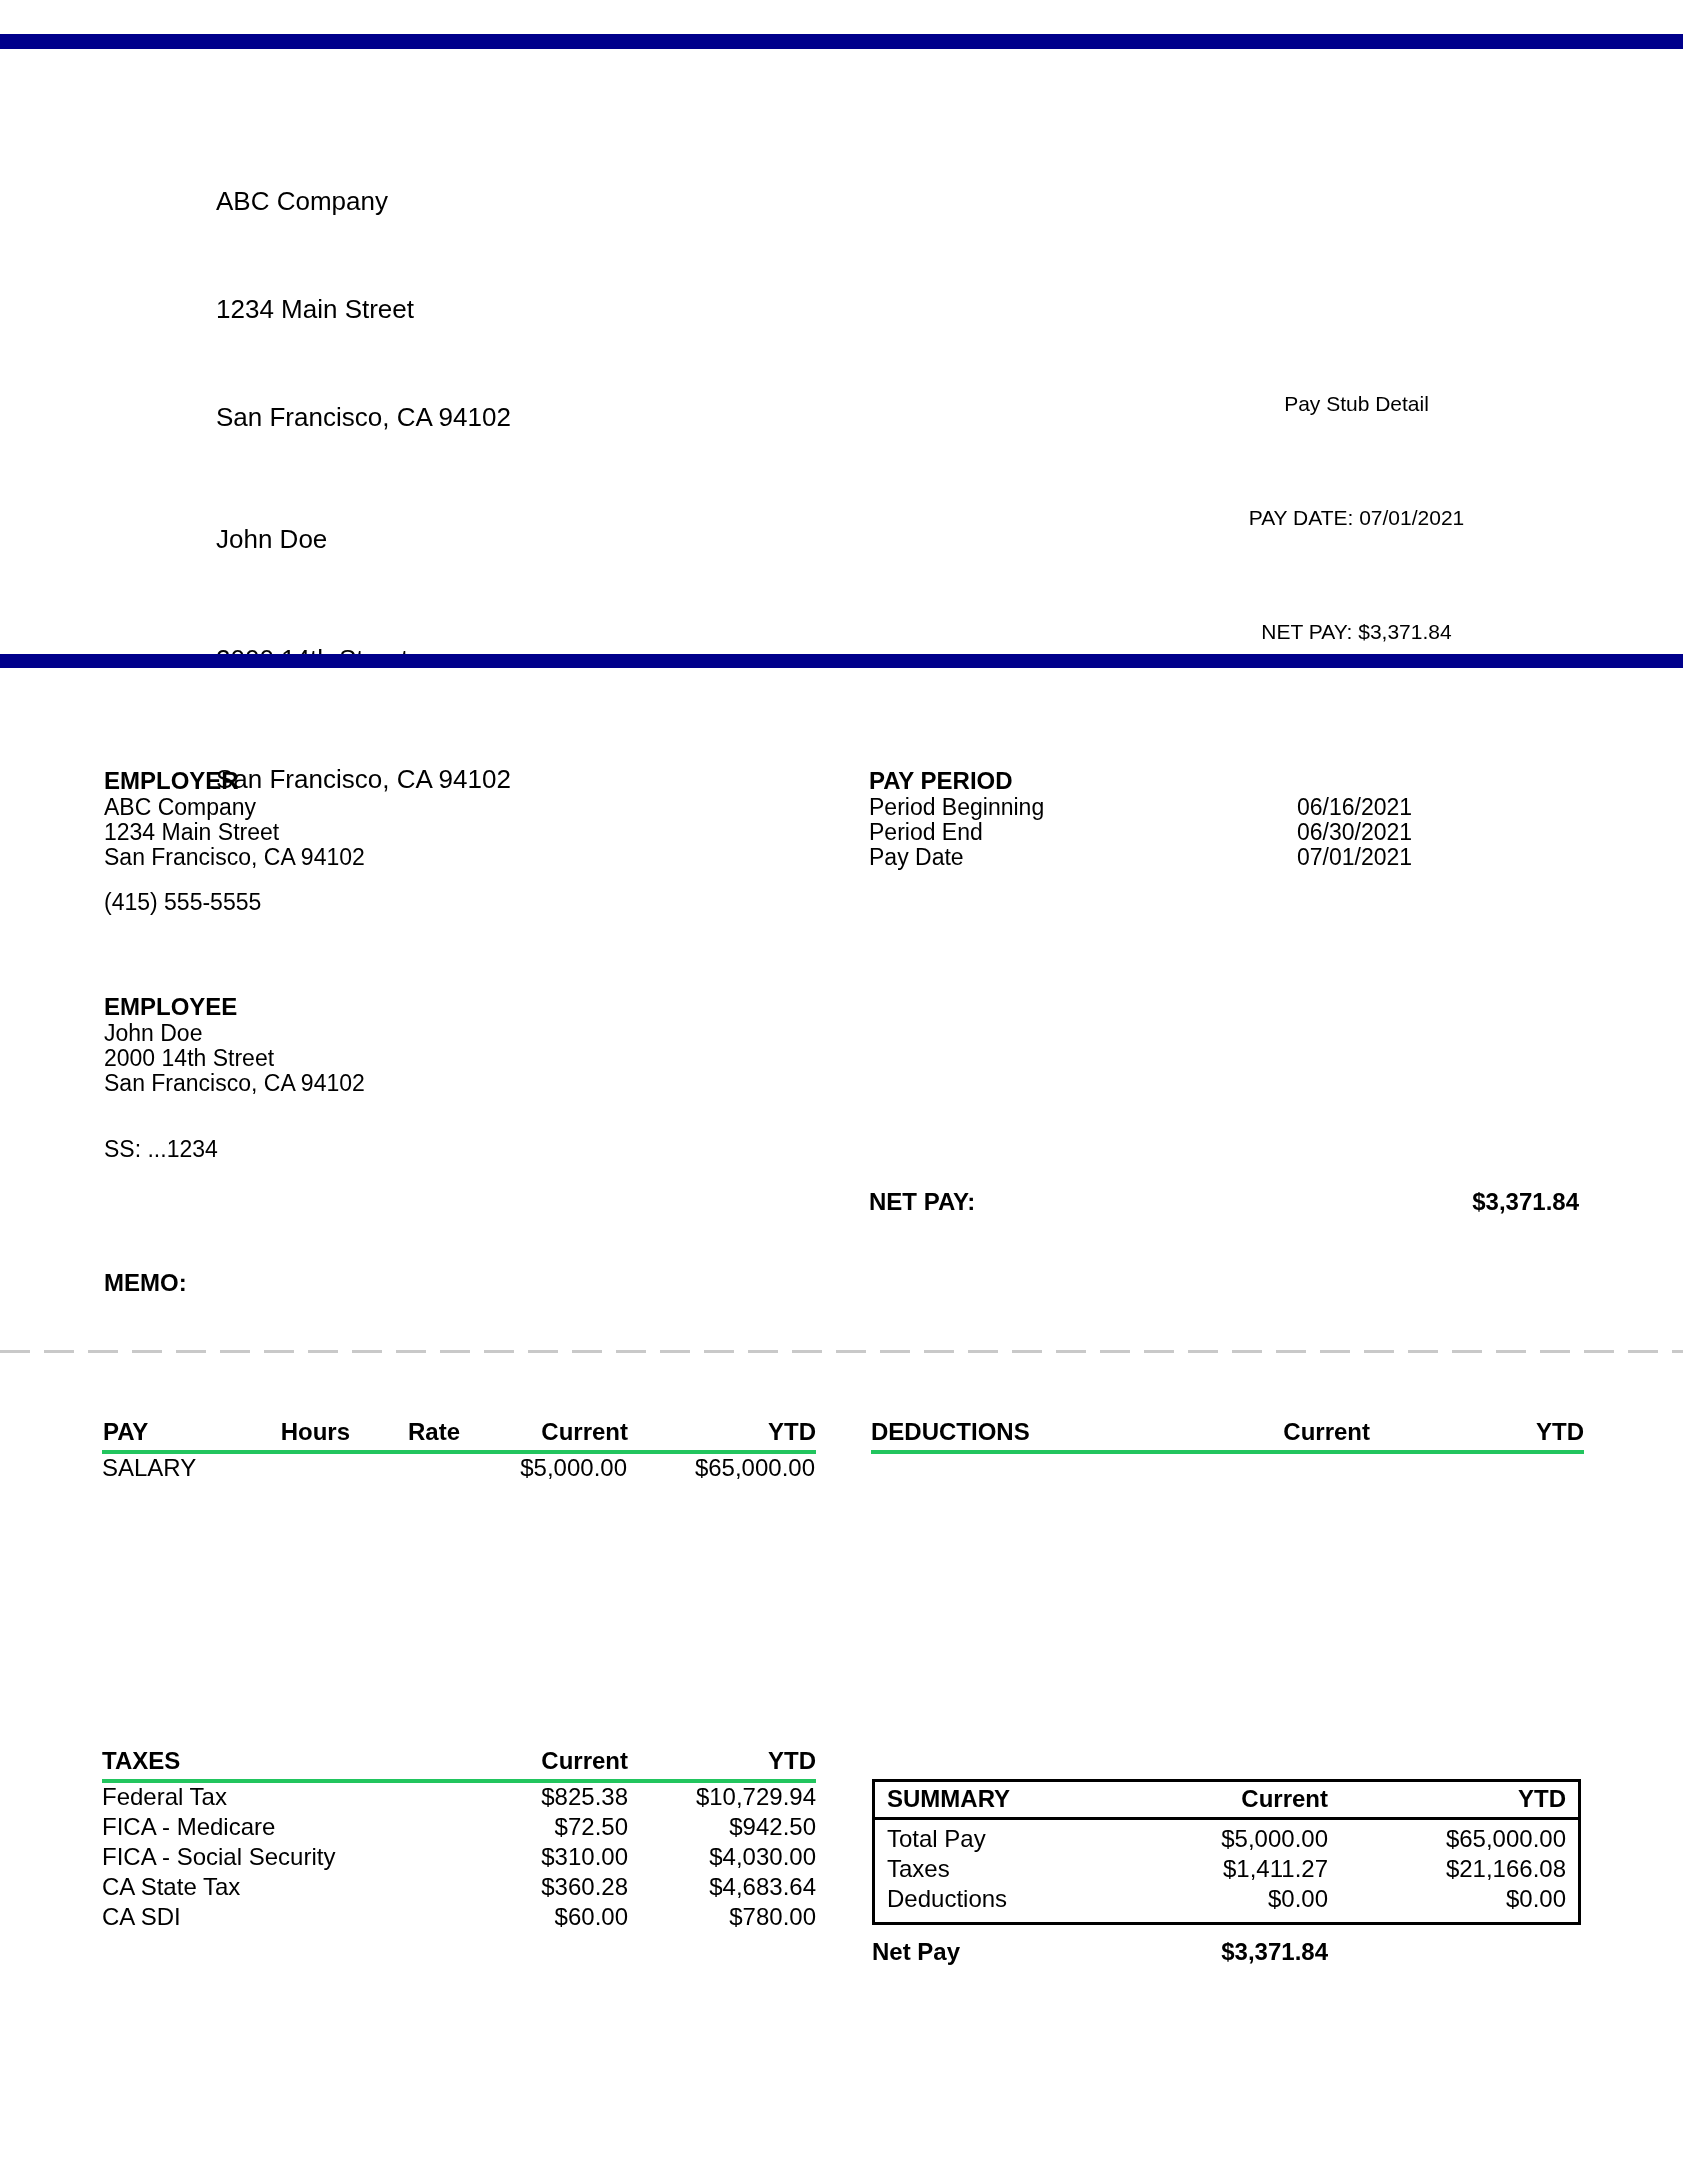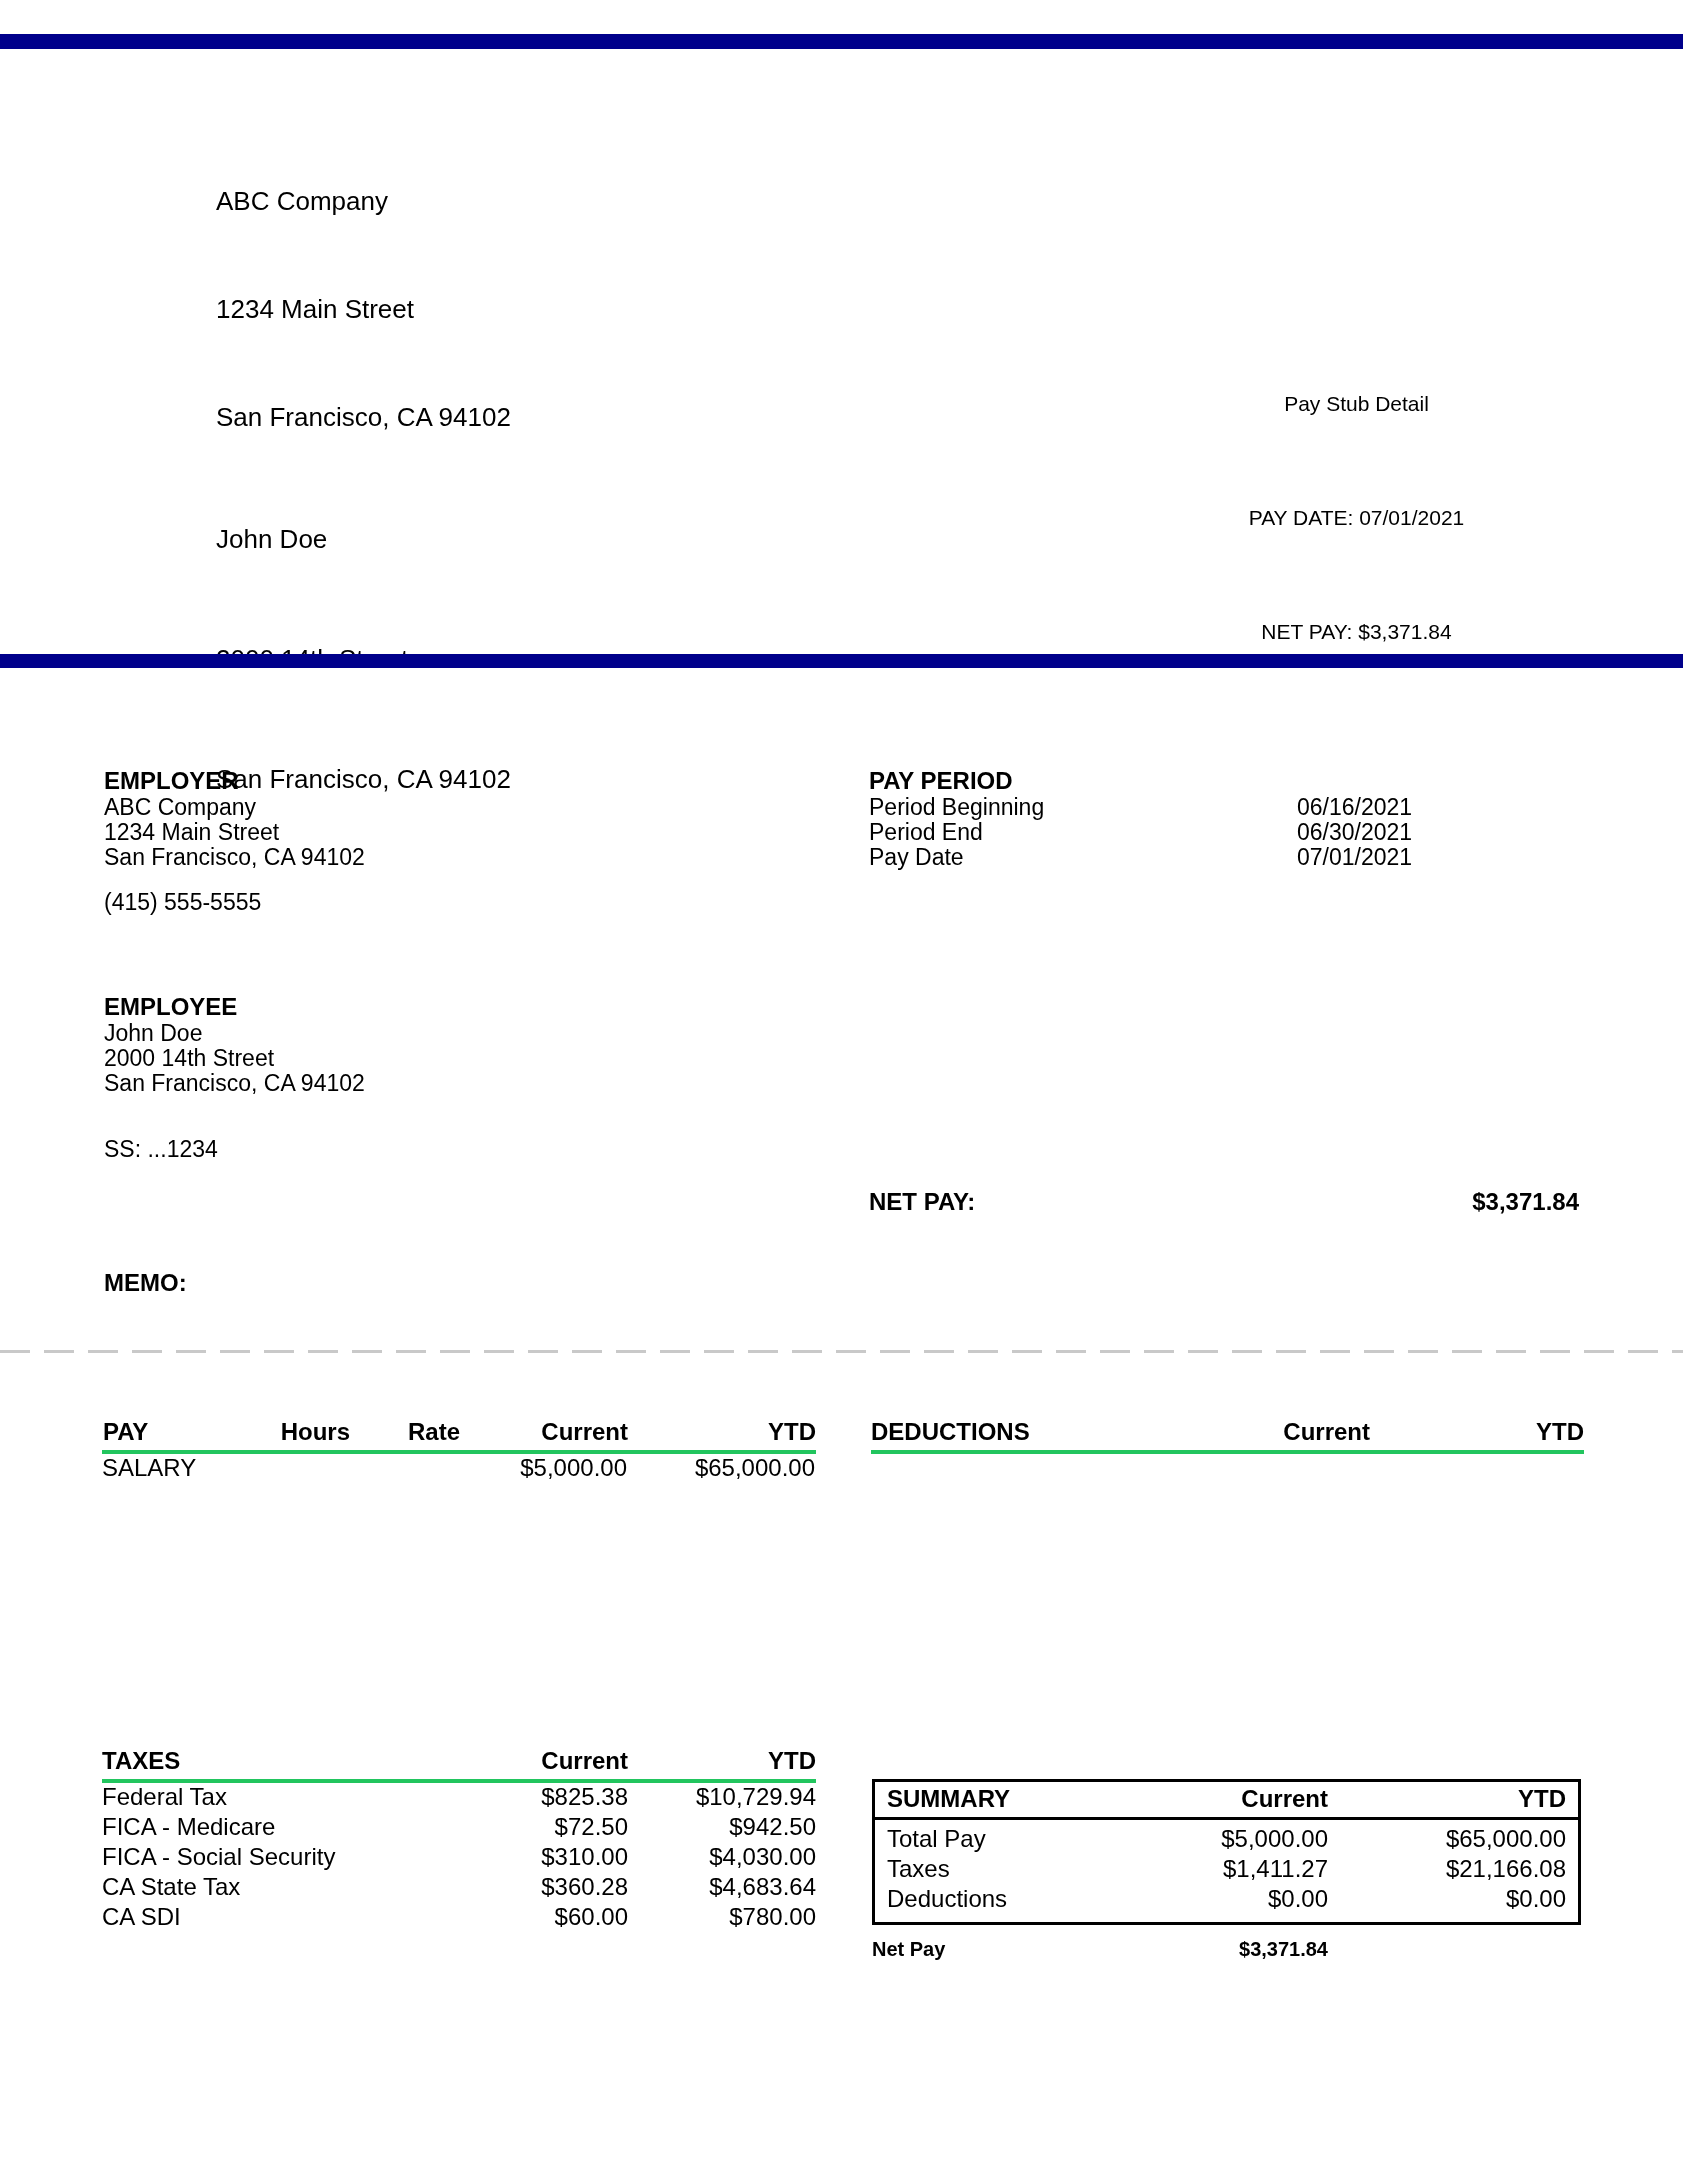--- a/index.html
+++ b/index.html
@@ -85,21 +85,21 @@
     align-items: center;
   }
   .summary-body { padding: 5px 12px 7px 12px; }
   .sum-c-name { flex: 1; text-align: left; }
   .sum-c-current { width: 218px; text-align: right; }
   .sum-c-ytd { width: 238px; text-align: right; }
 
   .netpay-total {
     position: absolute; left: 872px; top: 1938px; width: 456px;
     display: flex; justify-content: space-between;
-    font-size: 20px; font-weight: bold;
+    font-size: 24px; font-weight: bold;
   }
 </style>
 </head>
 <body>
 
 <div class="bar top"></div>
 
 <div class="addr-block company-block">
   <div>ABC Company</div>
   <div>1234 Main Street</div>

